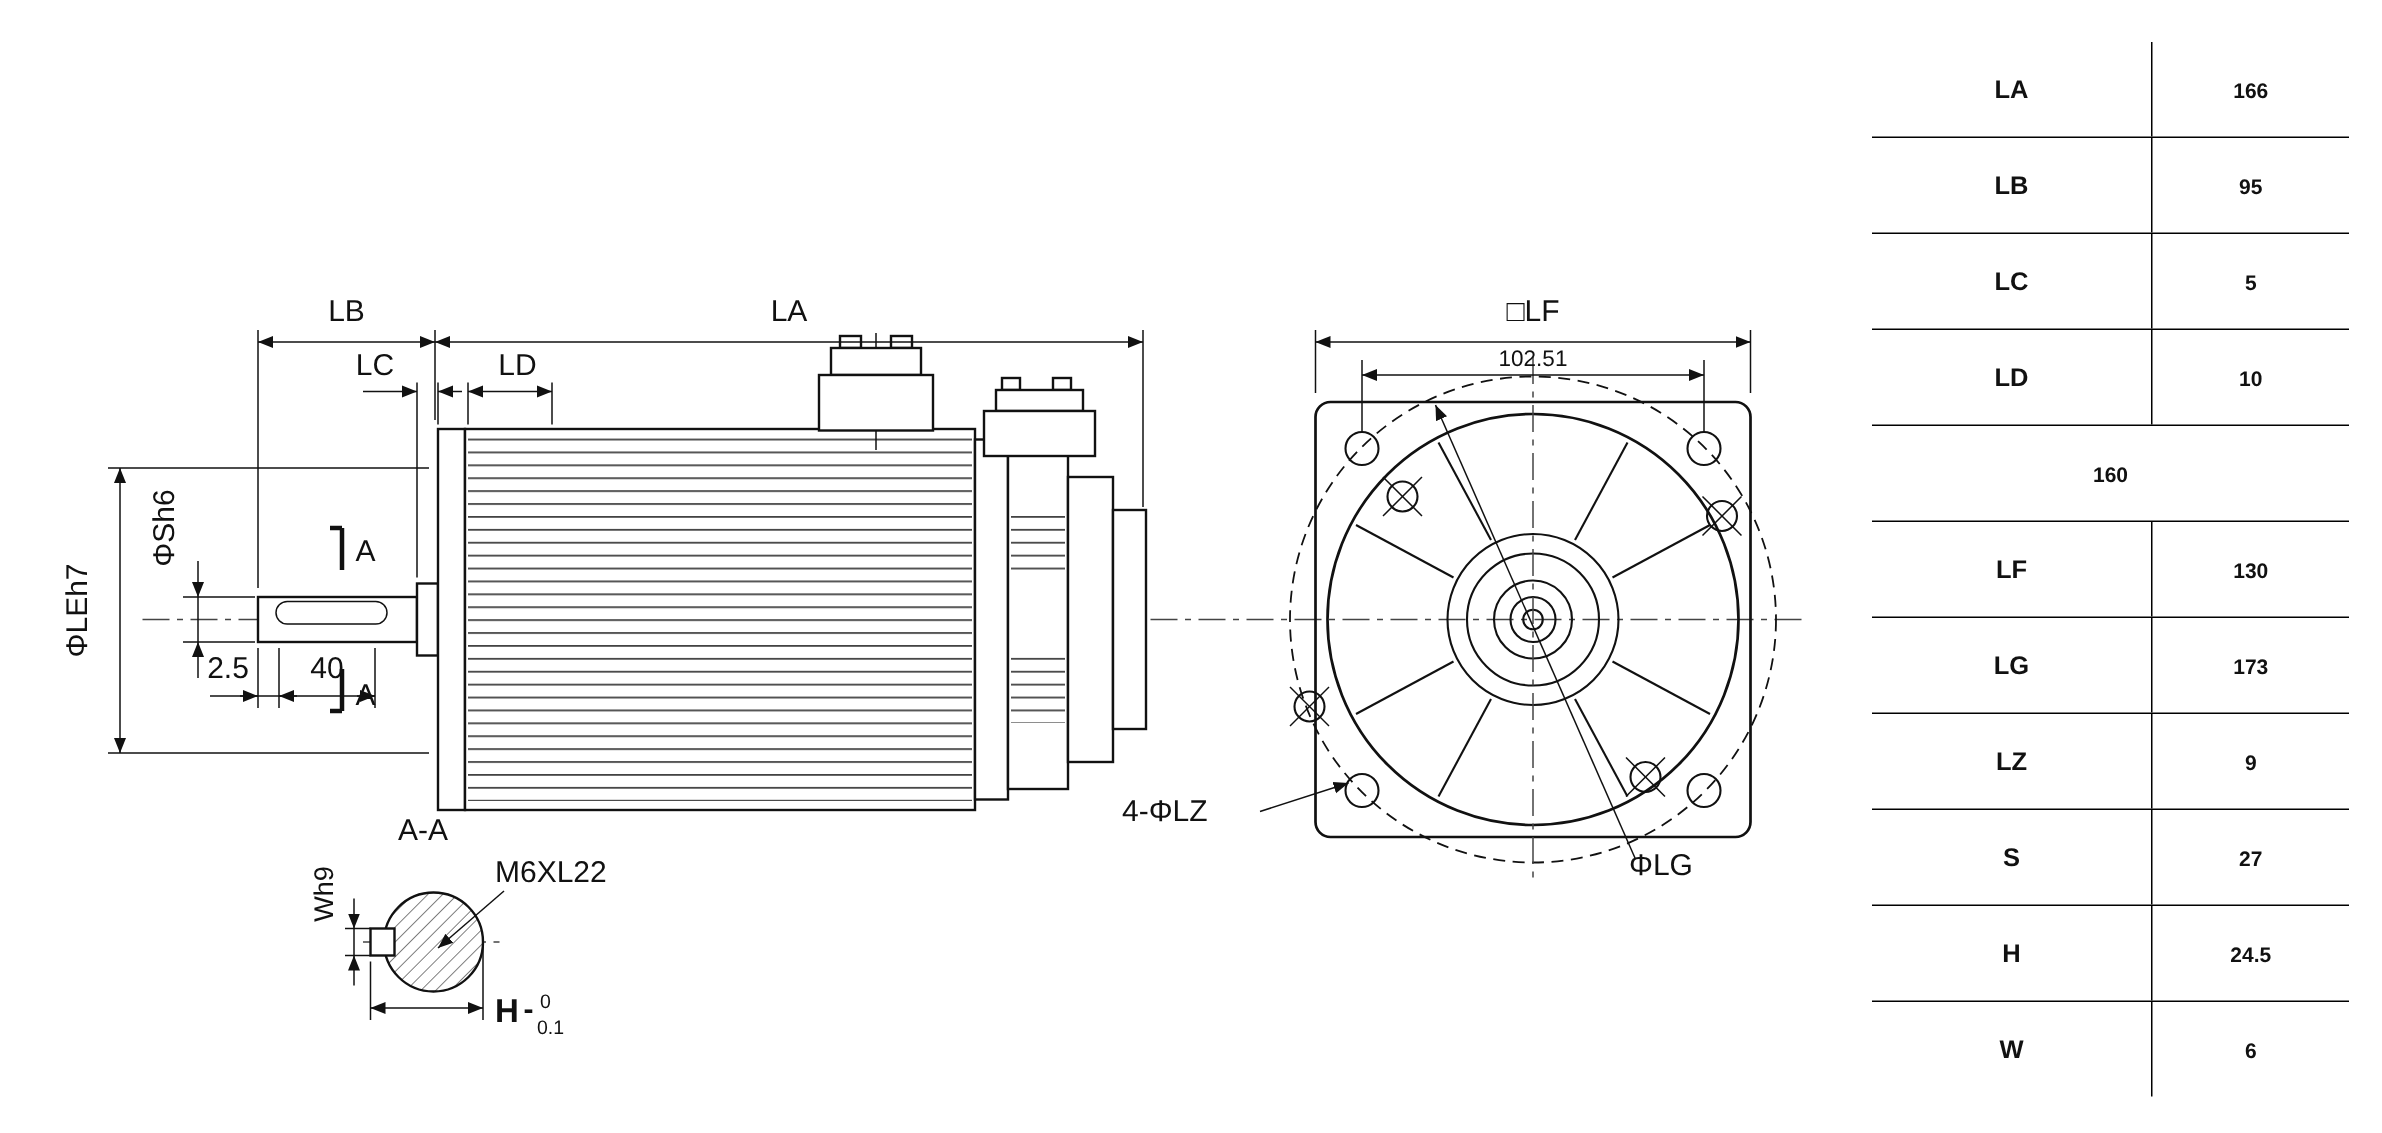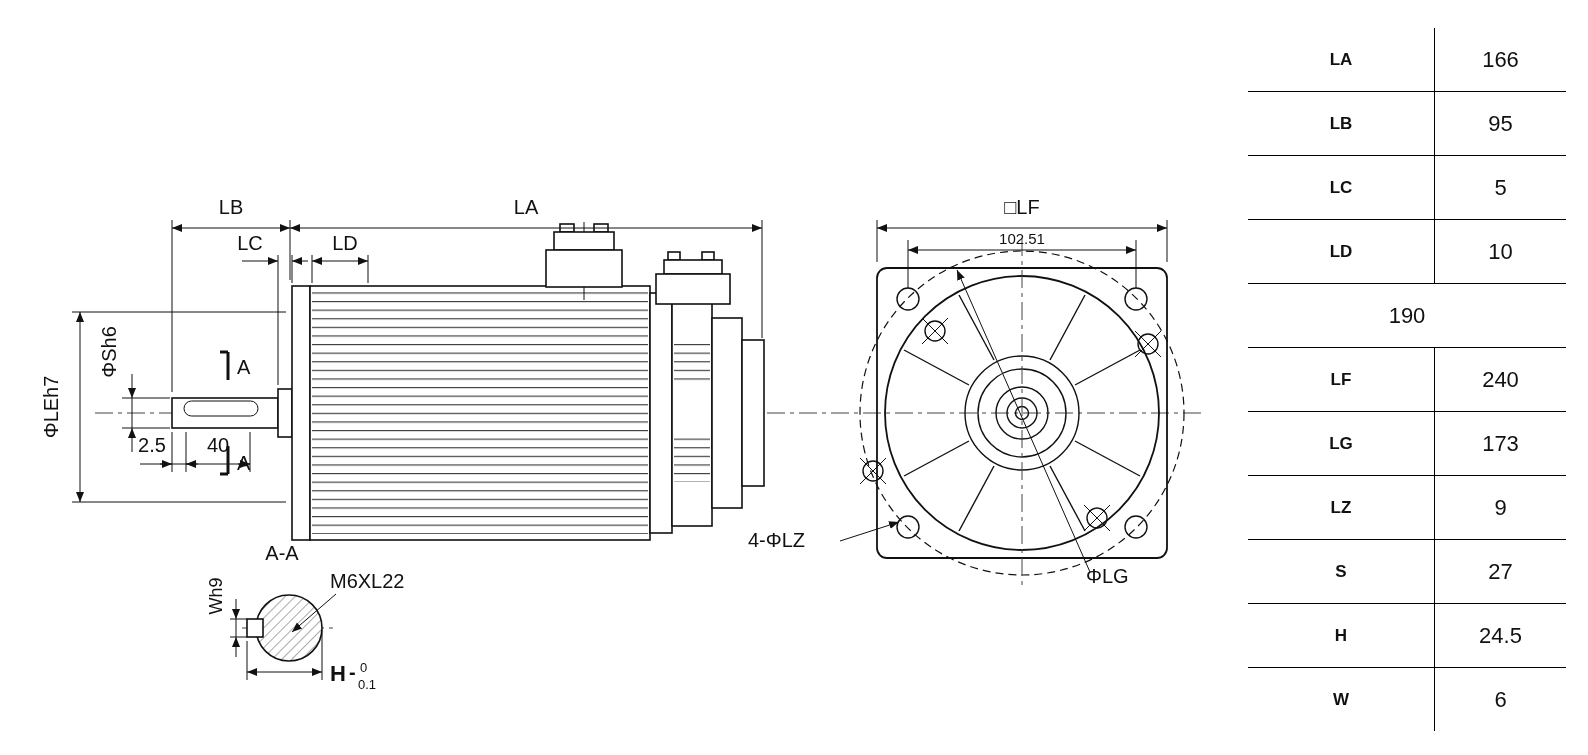--- a/index.html
+++ b/index.html
@@ -19,21 +19,21 @@
   .sp{stroke:#111;stroke-width:1.4;fill:none;}
   .cl{stroke:#444;stroke-width:1;stroke-dasharray:18 5 4 5;fill:none;}
   .dash{stroke:#111;stroke-width:1.2;stroke-dasharray:8 5;fill:none;}
   .cir{fill:none;stroke:#111;stroke-width:1.4;}
   .cirb{fill:none;stroke:#111;stroke-width:1.8;}
 
   .dims-table{position:absolute;left:1248px;top:28px;width:318px;}
   .trow{display:flex;align-items:stretch;height:63px;border-bottom:1.5px solid #000;}
   .trow:last-child{border-bottom:none;}
   .tparam{width:186px;border-right:1.5px solid #000;display:flex;align-items:center;justify-content:center;font-weight:700;font-size:17px;}
-  .tval{flex:1;display:flex;align-items:center;justify-content:center;font-weight:400;font-size:22px;}
+  .tval{flex:1;display:flex;align-items:center;justify-content:center;font-weight:700;font-size:14px;}
 </style>
 </head>
 <body>
 
 <svg width="1240" height="755" viewBox="0 0 1240 755">
   <defs>
     <marker id="arr" viewBox="0 0 10 10" refX="10" refY="5" markerWidth="10" markerHeight="10" orient="auto-start-reverse">
       <path d="M0,1 L10,5 L0,9 z" fill="#111"></path>
     </marker>
     <pattern id="fins" width="8" height="8.6" patternUnits="userSpaceOnUse">
@@ -266,25 +266,25 @@
   </div>
   <div class="trow">
     <div class="tparam">LC</div>
     <div class="tval">5</div>
   </div>
   <div class="trow">
     <div class="tparam">LD</div>
     <div class="tval">10</div>
   </div>
   <div class="trow">
-    <div class="tval">190</div>
+    <div class="tval">160</div>
   </div>
   <div class="trow">
     <div class="tparam">LF</div>
-    <div class="tval">240</div>
+    <div class="tval">130</div>
   </div>
   <div class="trow">
     <div class="tparam">LG</div>
     <div class="tval">173</div>
   </div>
   <div class="trow">
     <div class="tparam">LZ</div>
     <div class="tval">9</div>
   </div>
   <div class="trow">

